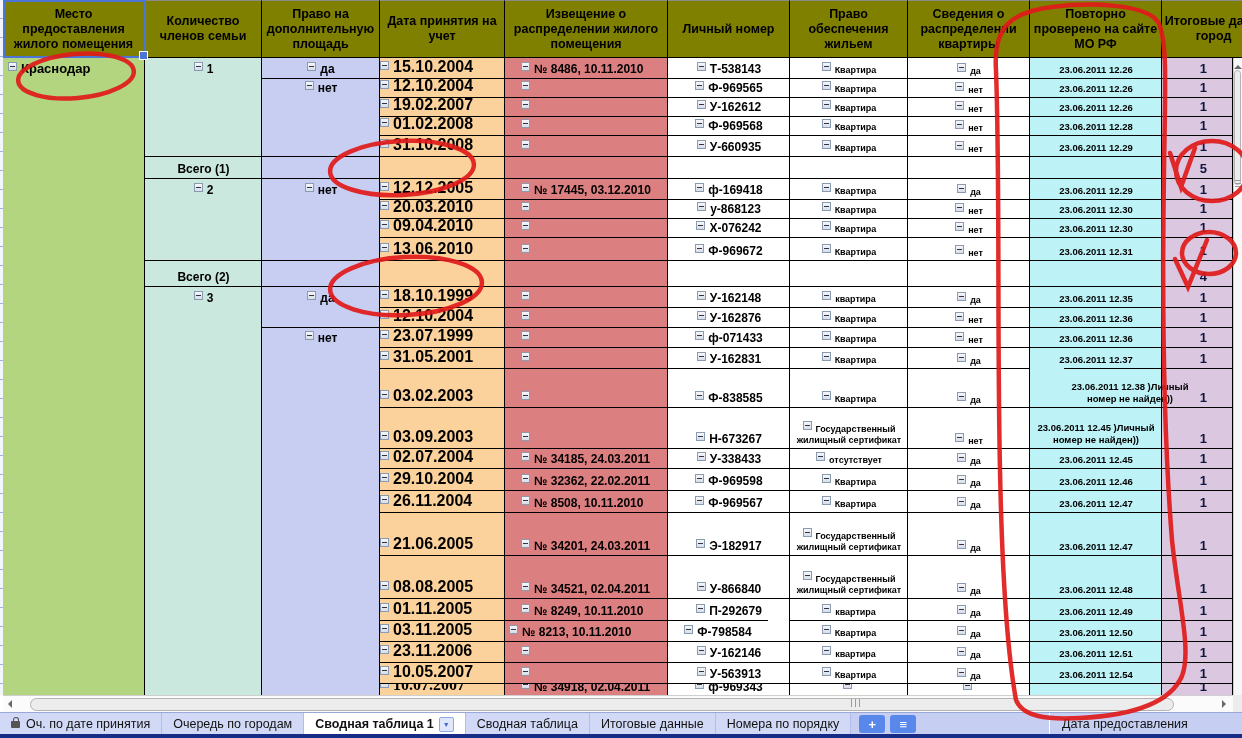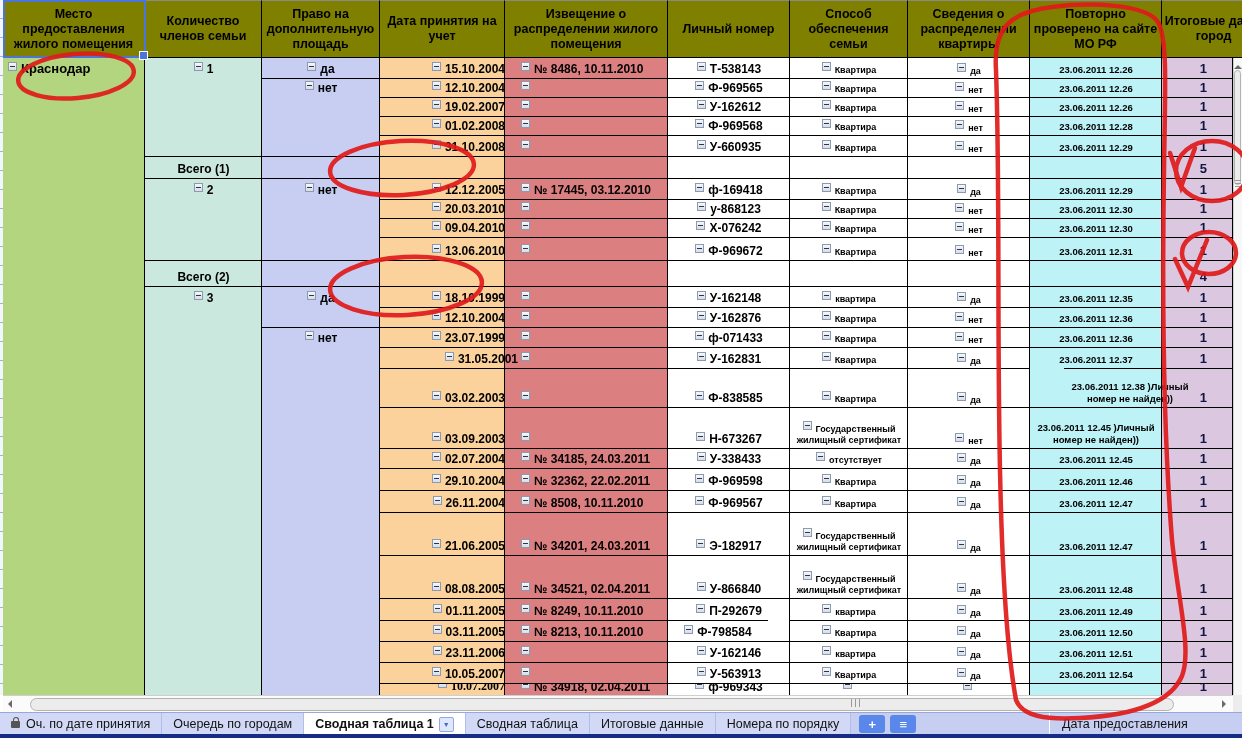--- a/index.html
+++ b/index.html
@@ -21,21 +21,21 @@
   .handle{position:absolute;right:-4px;bottom:-4px;width:7px;height:7px;background:#4d75d8;border:1px solid #fff;}
   .cell{position:absolute;z-index:2;box-sizing:border-box;display:flex;flex-direction:column;
     justify-content:flex-end;overflow:hidden;cursor:cell;color:#000;}
   .cc{width:100%;box-sizing:border-box;padding-bottom:2px;}
   .ci{display:inline-block;width:9px;height:9px;box-sizing:border-box;border:1px solid #8a9ab0;
     background:linear-gradient(#f6f8fa,#d7dde8);position:relative;vertical-align:2px;margin-right:4px;flex:none;}
   .ci::after{content:"";position:absolute;left:1px;right:1px;top:3px;height:1px;background:#334;}
   .c-place .cc{text-align:left;padding-left:5px;font-size:13px;font-weight:700;}
   .c-family .cc{text-align:center;font-size:12px;font-weight:700;}
   .c-extra .cc{text-align:center;font-size:12px;font-weight:700;}
-  .c-date .cc{text-align:right;font-size:12px;font-weight:700;}
+  .c-date .cc{text-align:left;font-size:16px;font-weight:700;}
   .c-notice .cc{text-align:left;padding-left:16px;font-size:12px;font-weight:700;}
   .c-personal .cc{text-align:center;font-size:12px;font-weight:700;}
   .c-provision .cc{text-align:center;font-size:9px;font-weight:700;line-height:11px;padding:2px 4px;}
   .c-distribution .cc{text-align:center;font-size:9px;font-weight:700;}
   .c-recheck .cc{text-align:center;font-size:9.5px;font-weight:700;line-height:12px;}
   .c-total .cc{text-align:right;padding-right:26px;font-size:13px;font-weight:700;color:#10173f;}
   .subtotal.c-family .cc{text-align:center;font-size:12px;}
   
   .hscroll{position:absolute;left:3px;top:695px;width:1230px;height:17px;background:#fbfbfb;
     border-top:1px solid #cfcfcf;z-index:10;box-sizing:border-box;}
@@ -105,21 +105,21 @@
       <div class="strip" style="left: 505px; width: 163px; background: rgb(220, 127, 128);"></div>
       <div class="hcell" style="left: 505px; width: 163px;">
         <span>Извещение о распределении жилого помещения</span>
       </div>
       <div class="strip" style="left: 668px; width: 122px; background: rgb(255, 255, 255);"></div>
       <div class="hcell" style="left: 668px; width: 122px;">
         <span>Личный номер</span>
       </div>
       <div class="strip" style="left: 790px; width: 118px; background: rgb(255, 255, 255);"></div>
       <div class="hcell" style="left: 790px; width: 118px;">
-        <span>Способ обеспечения семьи</span>
+        <span>Право обеспечения жильем</span>
       </div>
       <div class="strip" style="left: 908px; width: 122px; background: rgb(255, 255, 255);"></div>
       <div class="hcell" style="left: 908px; width: 122px;">
         <span>Сведения о распределении квартиры</span>
       </div>
       <div class="strip" style="left: 1030px; width: 132px; background: rgb(189, 242, 246);"></div>
       <div class="hcell" style="left: 1030px; width: 132px;">
         <span>Повторно проверено на сайте МО РФ</span>
       </div>
       <div class="strip" style="left: 1162px; width: 71px; background: rgb(220, 199, 224);"></div>
@@ -644,21 +644,21 @@
       </div>
       <div class="cell c-recheck" style="left: 1030px; top: 598px; width: 132px; height: 22px; border-top: 1px solid rgb(0, 0, 0);">
         <div class="cc"><span>23.06.2011 12.49</span></div>
       </div>
       <div class="cell c-total" style="left: 1162px; top: 598px; width: 71px; height: 22px; border-top: 1px solid rgb(0, 0, 0);">
         <div class="cc"><span>1</span></div>
       </div>
       <div class="cell c-date" style="left: 380px; top: 620px; width: 125px; height: 21px; border-top: 1px solid rgb(0, 0, 0);">
         <div class="cc"><span class="ci"></span><span>03.11.2005</span></div>
       </div>
-      <div class="cell c-notice" style="left: 505px; top: 620px; width: 186px; height: 21px; border-top: 1px solid rgb(0, 0, 0); align-items: center;">
+      <div class="cell c-notice" style="left: 493px; top: 620px; width: 186px; height: 21px; border-top: 1px solid rgb(0, 0, 0); align-items: center;">
         <div class="cc"><span class="ci"></span><span>№ 8213, 10.11.2010</span></div>
       </div>
       <div class="cell c-personal" style="left: 668px; top: 620px; width: 100px; height: 21px; border-top: 1px solid rgb(0, 0, 0);">
         <div class="cc"><span class="ci"></span><span>Ф-798584</span></div>
       </div>
       <div class="cell c-provision" style="left: 790px; top: 620px; width: 118px; height: 21px; border-top: 1px solid rgb(0, 0, 0);">
         <div class="cc"><span class="ci"></span><span>Квартира</span></div>
       </div>
       <div class="cell c-distribution" style="left: 908px; top: 620px; width: 122px; height: 21px; border-top: 1px solid rgb(0, 0, 0);">
         <div class="cc"><span class="ci"></span><span>да</span></div>

